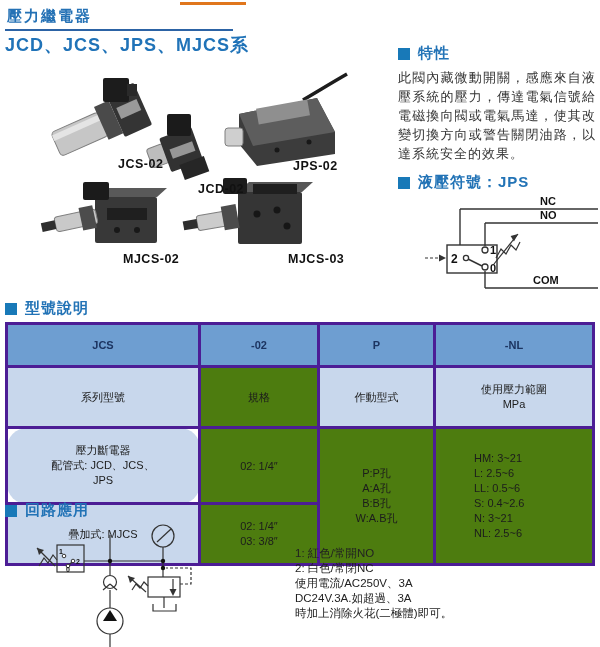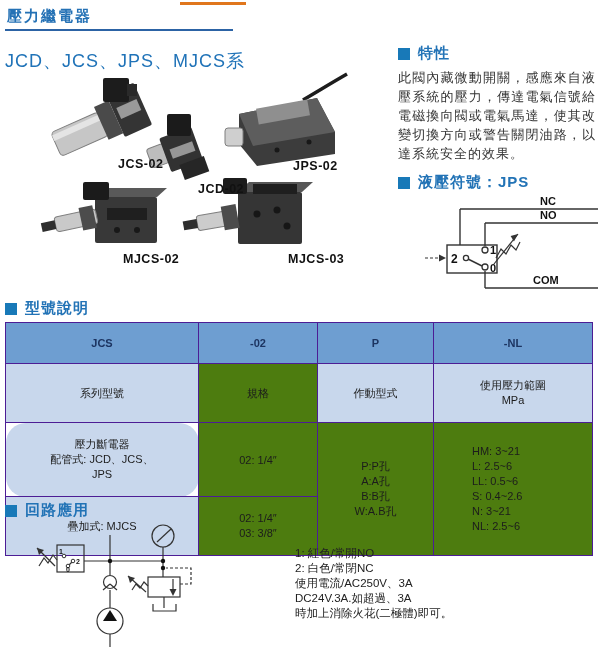--- a/index.html
+++ b/index.html
@@ -13,41 +13,41 @@
     overflow:hidden;
   }
   .abs { position:absolute; }
 
   
   .orange-rule { left:180px; top:2px; width:66px; height:3px; background:#e0761c; }
 
   
   .page-title { left:7px; top:7px; font-size:15px; font-weight:bold; color:#2471b5; letter-spacing:2px; }
   .title-underline { left:5px; top:29px; width:228px; height:2px; background:#2c63a5; }
-  .page-subtitle { left:5px; top:33px; font-size:18px; font-weight:normal; color:#2073b8; letter-spacing:1px;margin-top:16px; }
+  .page-subtitle { left:5px; top:33px; font-size:18px; font-weight:bold; color:#2073b8; letter-spacing:1px; }
 
   
   .sec-head { display:flex; align-items:center; gap:8px; }
   .sec-head .sq { width:12px; height:12px; background:#1879b8; flex:0 0 auto; }
   .sec-head .txt { font-size:15px; font-weight:bold; color:#2273b6; letter-spacing:1px; }
 
   .features-head { left:398px; top:44px; }
   .features-body { left:398px; top:68px; width:198px; font-size:13px; line-height:19px; letter-spacing:1px; color:#333; text-align:justify; }
 
   .symbol-head { left:398px; top:173px; }
 
   .models-head { left:5px; top:299px; }
   .circuit-head { left:5px; top:501px; }
 
   
   .prod-label { font-size:12.5px; font-weight:bold; color:#111; letter-spacing:0.5px;margin-left:46px; }
 
   
   table.models { position:absolute; left:5px; top:322px; border-collapse:collapse; table-layout:fixed; }
-  table.models td { border:1px solid #4c1d95; text-align:center; vertical-align:middle; font-size:11px; color:#1c1c1c; padding:14px 3px; }
+  table.models td { border:3px solid #4c1d95; text-align:center; vertical-align:middle; font-size:11px; color:#1c1c1c; padding:14px 3px; }
   table.models td.hdr { background:#6e9ed1; color:#1c3461; font-weight:bold; height:23px; }
   table.models td.sub { height:30px; }
   table.models td.lt { background:#c8d7ec; }
   table.models td.wh { background:#4d7c0f; }
   .pre { white-space:pre-line; line-height:15px; }
 
   
   .notes { left:295px; top:546px; width:300px; font-size:11.5px; line-height:15px; color:#222; }
   .notes div { margin-bottom:0; }
 

